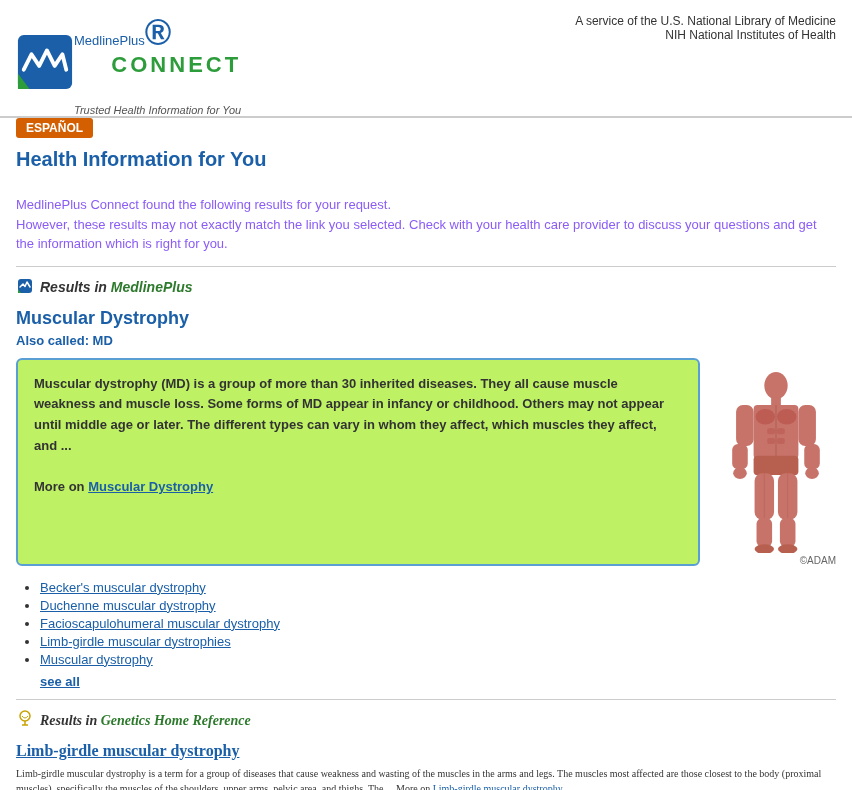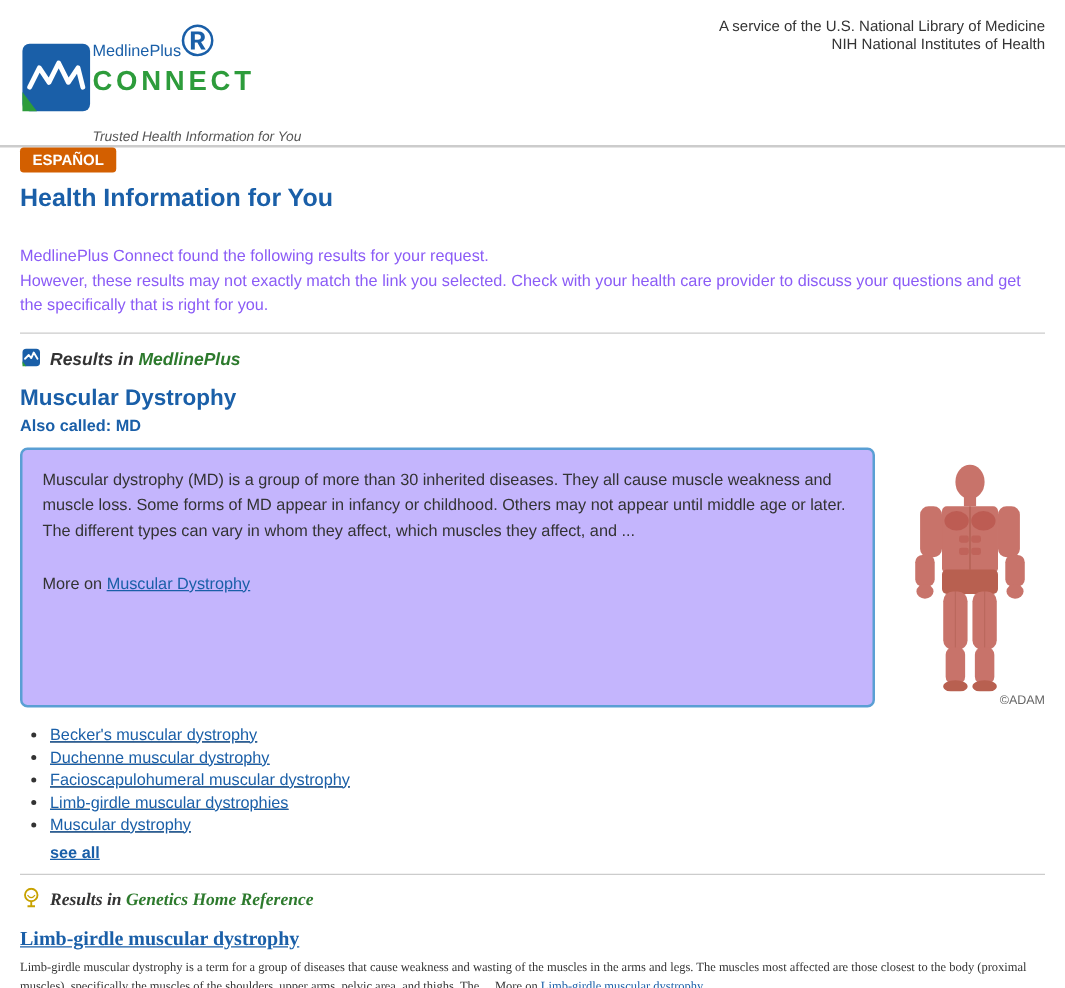--- a/index.html
+++ b/index.html
@@ -3,21 +3,21 @@
   <meta charset="utf-8">
   <style>
     * { box-sizing: border-box; margin: 0; padding: 0; }
     body { font-family: Arial, sans-serif; font-size: 13px; color: #333; background: #fff; width: 852px; }
 
     
     #header { border-bottom: 2px solid #ccc; padding: 8px 16px 0 16px; display: flex; align-items: flex-start; justify-content: space-between; }
     #logo-area { display: flex; align-items: center; }
     #logo-text-area { display: flex; flex-direction: column; padding-top: 4px; }
     #medline-part { color: #1a5fa8; }
-    #connect-text { font-size: 22px; font-weight: bold; color: #2d9c3b; letter-spacing: 3px; line-height: 1; }
+    #connect-text { font-size: 22px; font-weight: bold; color: #2d9c3b; letter-spacing: 3px; line-height: 1; text-align: right; }
     #trusted-text { font-size: 11px; color: #555; font-style: italic; margin-top: 28px; }
     #header-right { text-align: right; font-size: 12px; padding-top: 6px; }
     #nih-service { color: #333; }
     #nih-institutes { color: #333; }
 
     
     #espanol-bar { text-align: left; padding: 0 16px; }
     #espanol-btn { background: #d35f00; color: #fff; font-size: 12px; font-weight: bold; padding: 3px 10px; border: none; border-radius: 3px; cursor: pointer; text-decoration: none; display: inline-block; }
 
     
@@ -33,29 +33,29 @@
     .results-icon { margin-right: 6px; }
     .results-label { font-size: 14px; font-weight: bold; font-style: italic; color: #333; }
     .results-source { color: #2d7a2d; font-style: italic; font-weight: bold; }
 
     
     #result-title { font-size: 18px; font-weight: bold; color: #1a5fa8; text-decoration: none; display: block; margin-bottom: 4px; }
     #also-called { color: #1a5fa8; font-size: 13px; font-weight: bold; margin-bottom: 10px; }
 
     
     #summary-area { display: flex; gap: 16px; margin-bottom: 14px; }
-    #summary-box { flex: 1; border: 2px solid #5a9fd4; border-radius: 6px; padding: 14px 16px; background: #c4b5fd; font-size: 13px; line-height: 1.6; color: #333; }
+    #summary-box { flex: 1; border: 2px solid #5a9fd4; border-radius: 6px; padding: 14px 16px; background: #bef264; font-size: 13px; line-height: 1.6; color: #333; font-weight: bold; }
     #more-on-link { color: #1a5fa8; text-decoration: underline; cursor: pointer; }
     #anatomy-image { width: 120px; flex-shrink: 0; display: flex; flex-direction: column; align-items: center; justify-content: flex-end; padding-top: 10px; }
     #adam-credit { font-size: 10px; color: #666; margin-top: 2px; align-self: flex-end; }
 
     
     #related-links { margin-bottom: 10px; }
     #related-links ul { list-style: disc; padding-left: 24px; }
-    #related-links ul li { margin-bottom: 3px; text-decoration: underline; }
+    #related-links ul li { margin-bottom: 3px; }
     #related-links ul li a { color: #1a5fa8; text-decoration: underline; font-size: 13px; }
     #see-all-link { color: #1a5fa8; text-decoration: underline; font-size: 13px; font-weight: bold; cursor: pointer; display: inline-block; margin-top: 4px; margin-left: 24px; }
 
     
     #genetics-section { margin-top: 10px; font-family: Liberation Serif, serif; }
     #genetics-result-title { color: #1a5fa8; font-size: 16px; font-weight: bold; text-decoration: underline; display: block; margin-bottom: 6px; cursor: pointer; }
     #genetics-desc { font-size: 10px; line-height: 1.5; color: #333; }
     #genetics-more-link { color: #1a5fa8; text-decoration: underline; cursor: pointer; }
 
     
@@ -97,21 +97,21 @@
 <div id="espanol-bar">
   <a href="#" id="espanol-btn">ESPAÑOL</a>
 </div>
 
 <div id="main">
 
   <h1 id="page-title">Health Information for You</h1>
   <div id="intro-text">
     <div>MedlinePlus Connect found the following results for your request.</div>
     <div>However, these results may not exactly match the link you selected. Check with your health care provider to discuss your questions and get</div>
-    <div>the specifically that is right for you.</div>
+    <div>the information which is right for you.</div>
   </div>
 
   <hr>
 
   <div class="results-header">
 
     <span class="results-icon">
       <svg width="18" height="18" viewBox="0 0 18 18">
         <rect x="2" y="2" width="14" height="14" rx="3" fill="#1a5fa8"></rect>
         <polyline points="4,10 7,7 9,9.5 11,5 14,10" fill="none" stroke="white" stroke-width="1.5" stroke-linejoin="round" stroke-linecap="round"></polyline>

